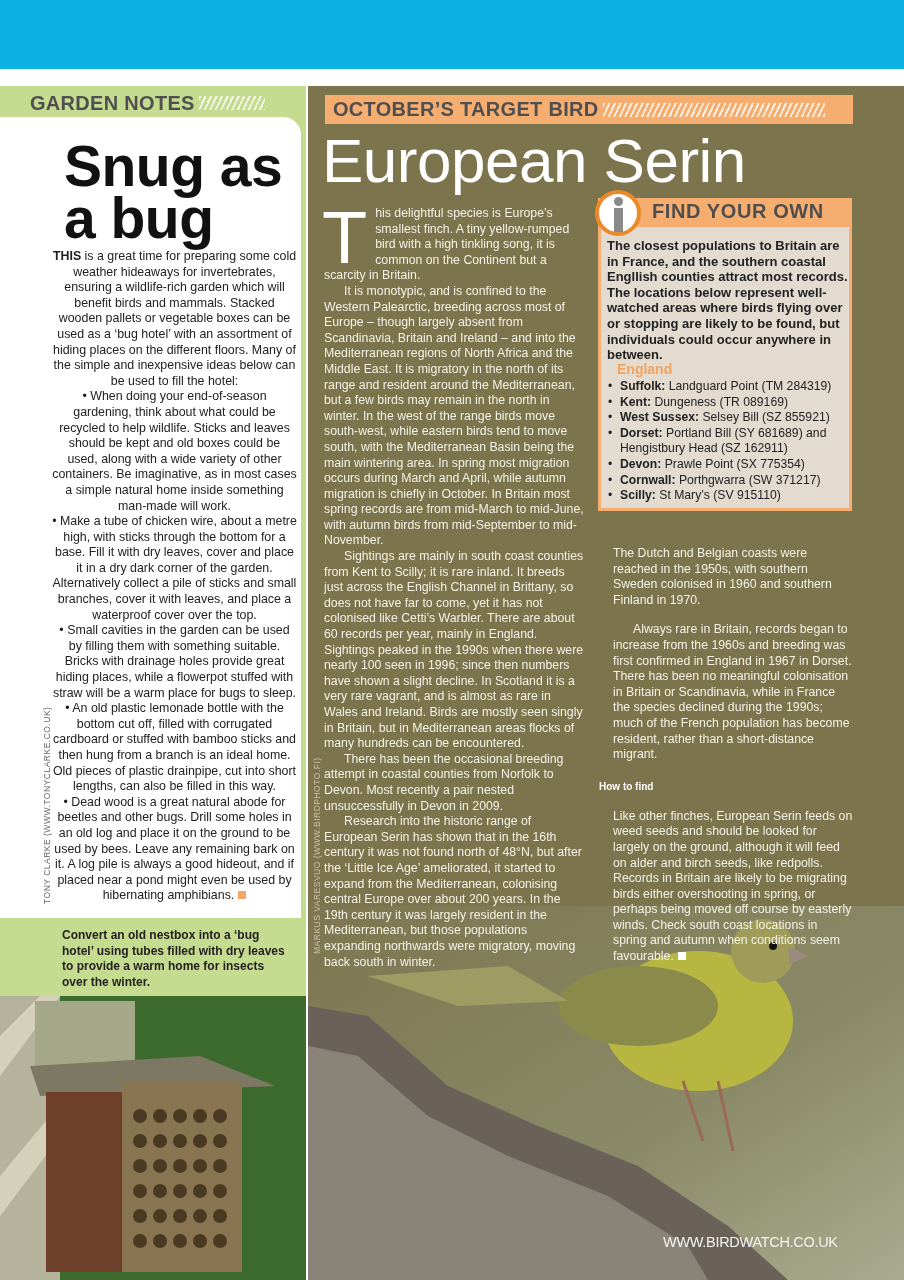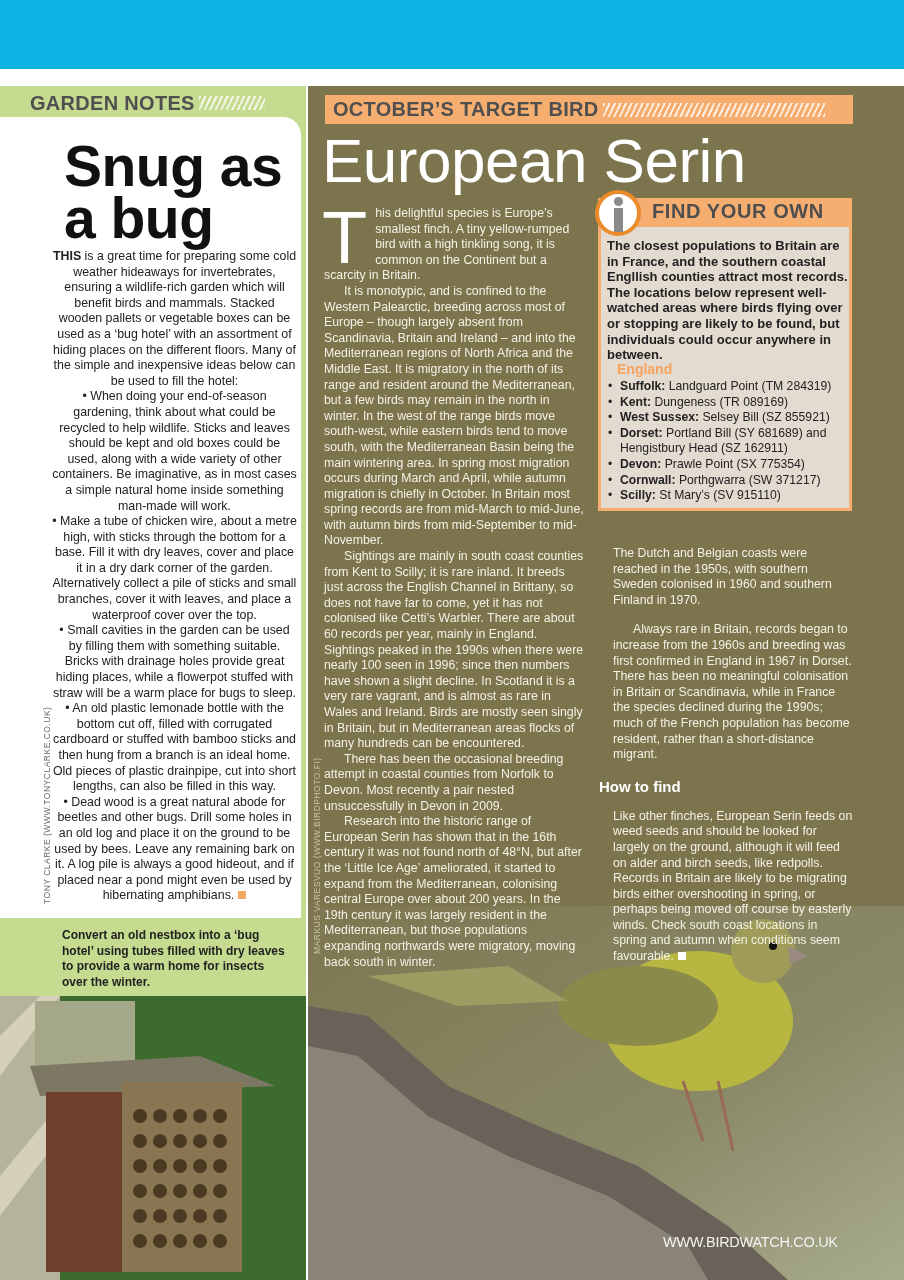--- a/index.html
+++ b/index.html
@@ -27,21 +27,21 @@
   .right-hdr { position: absolute; left: 17px; top: 9px; width: 528px; height: 29px; background: #f6ae70; display: flex; align-items: center; padding-left: 8px; }
   .right-hdr span.t { font-weight: bold; font-size: 20px; color: #4f4f4f; letter-spacing: 0.3px; white-space: nowrap; }
   .serin-title { position: absolute; left: 14px; top: 40px; font-size: 62px; line-height: 70px; color: #ffffff; font-weight: normal; letter-spacing: -0.5px; }
   .bird-body { position: absolute; left: 16px; top: 120px; width: 262px; font-size: 12.3px; line-height: 15.6px; color: #f4f1e6; }
   .bird-body p { margin: 0; text-indent: 20px; }
   .bird-body p.first { text-indent: 0; }
   .dropcap { float: left; font-size: 74px; line-height: 60px; margin: 2px 8px -2px -2px; color: #fff; }
   .col3 { position: absolute; left: 291px; top: 446px; width: 268px; font-size: 12.3px; line-height: 15.6px; color: #f4f1e6; }
   .col3 p { margin: 14px; text-indent: 20px; }
   .col3 p.first { text-indent: 0; }
-  .col3 h3 { font-size: 15px; font-weight: bold; margin-top: 15px; line-height: 17px; color: #fff; }
+  .col3 h3 { font-size: 10px; font-weight: bold; margin-top: 15px; line-height: 17px; color: #fff; }
   .col3 p.htf { text-indent: 0; }
   .white-sq { display: inline-block; width: 8px; height: 8px; background: #fff; margin-left: 4px; }
 
   .fyo-box { position: absolute; left: 290px; top: 112px; width: 254px; height: 313px; background: #e3dad0; border: 3px solid #f6ae70; border-top: none; }
   .fyo-hdr { position: absolute; left: 24px; top: 0; width: 224px; height: 29px; background: #f6ae70; }
   .fyo-hdr span { position: absolute; left: 27px; top: 2px; font-weight: bold; font-size: 20px; color: #4e4e4e; letter-spacing: 0.6px; white-space: nowrap; }
   .info-circle { position: absolute; left: -6px; top: -8px; width: 46px; height: 46px; border-radius: 50%; background: #fff; border: 4px solid #ea8a2a; }
   .info-dot { position: absolute; left: 15px; top: 3px; width: 9px; height: 9px; border-radius: 50%; background: #8a8a8a; }
   .info-bar { position: absolute; left: 15px; top: 14px; width: 9px; height: 24px; background: #8a8a8a; }
   .fyo-intro { position: absolute; left: 6px; top: 40px; width: 244px; font-weight: bold; font-size: 13px; line-height: 15.6px; color: #222; }

